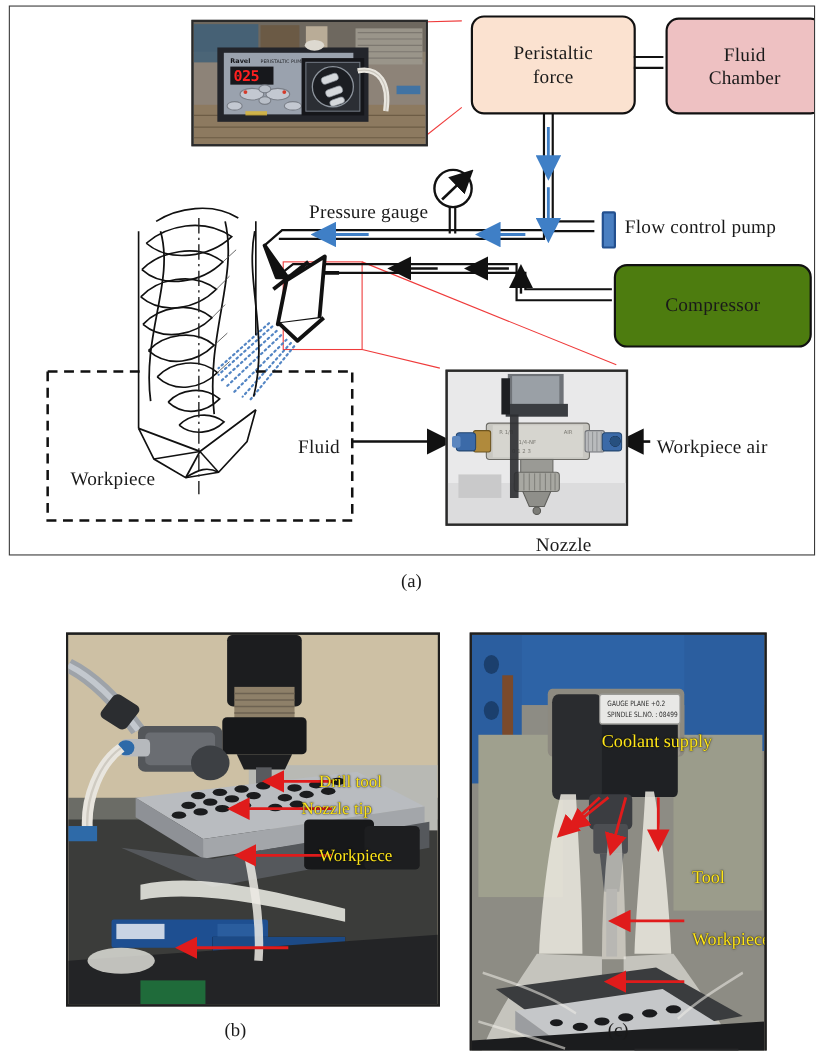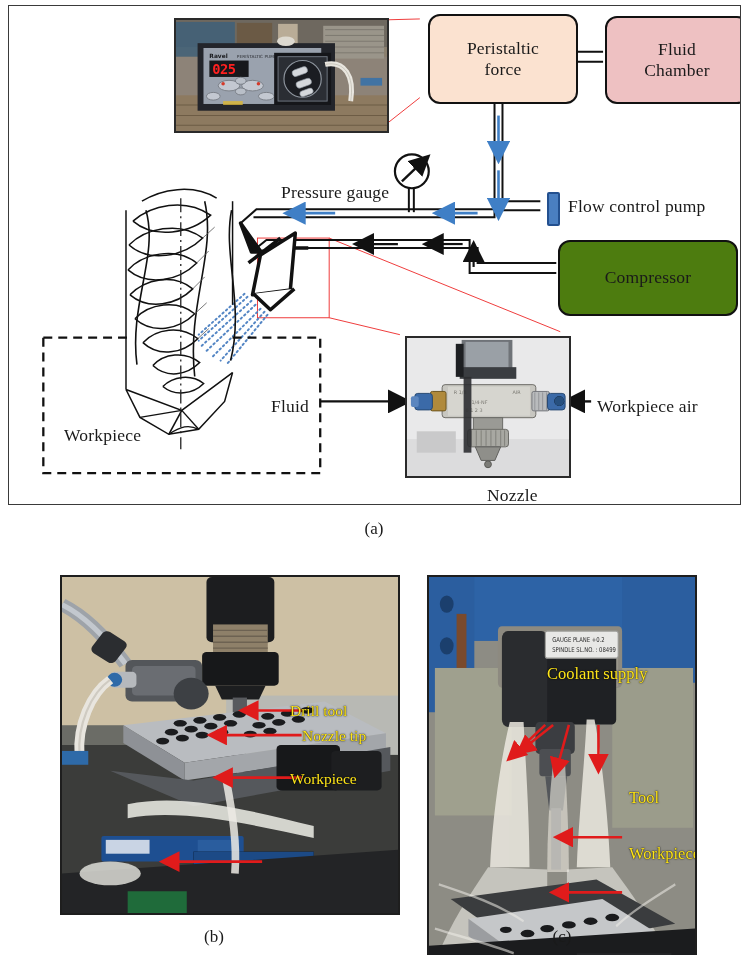--- a/index.html
+++ b/index.html
@@ -479,21 +479,21 @@
       </defs>
       <g stroke="#e01b1b" stroke-width="2.6" fill="none">
         <line x1="226" y1="135" x2="172" y2="135" marker-end="url(#redarr)"></line>
         <line x1="226" y1="160" x2="140" y2="160" marker-end="url(#redarr)"></line>
         <line x1="226" y1="203" x2="146" y2="203" marker-end="url(#redarr)"></line>
         <line x1="186" y1="288" x2="92" y2="288" marker-end="url(#redarr)"></line>
       </g>
     </svg>
 
     <span class="anno" style="left:228px; top:125px;">Drill tool</span>
-    <span class="anno" style="left:240px; top:150px;font-family:Liberation Serif, serif;">Nozzle tip</span>
+    <span class="anno" style="left:212px; top:150px;font-family:Liberation Serif, serif;">Nozzle tip</span>
     <span class="anno" style="left:228px; top:193px;">Workpiece</span>
   </div>
 
   <span class="caption" id="cap-b">(b)</span>
 
   <div class="photo-big" id="panel-c">
     <svg class="ph-fill" viewBox="0 0 270 340" preserveAspectRatio="none">
       <rect width="270" height="340" fill="#8d8c84"></rect>
 
       <rect x="0" y="0" width="270" height="52" fill="#2d63a6"></rect>

